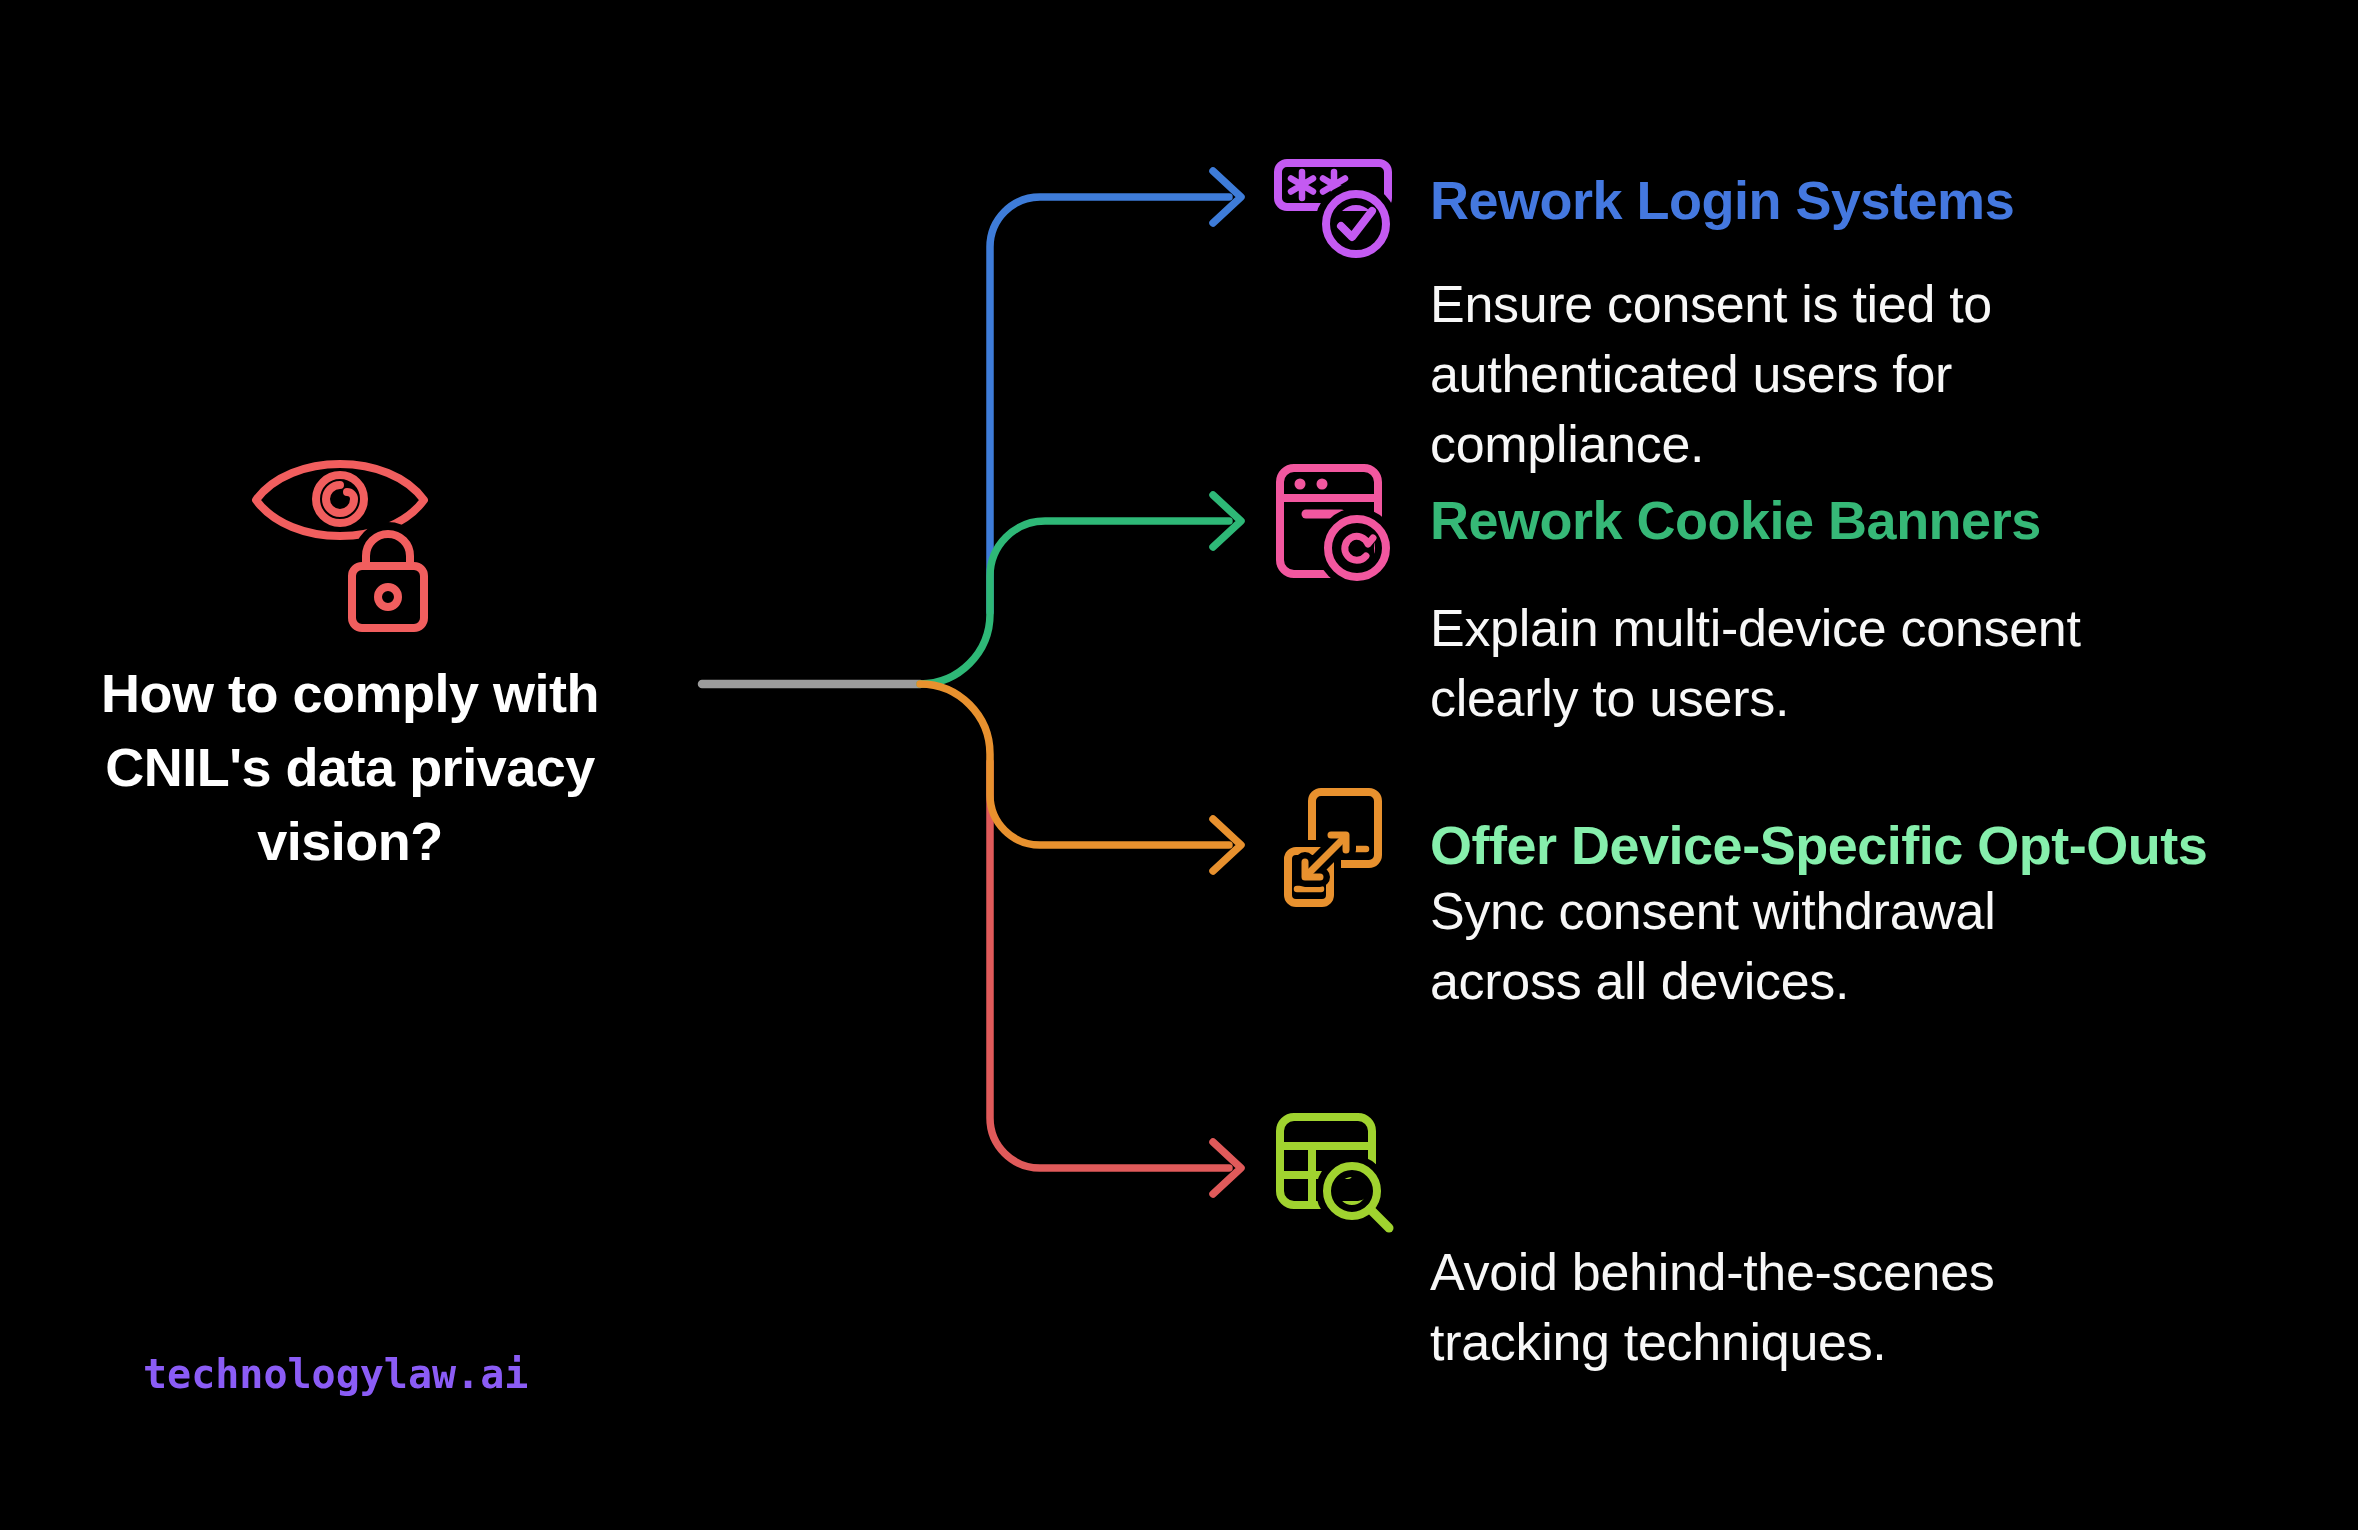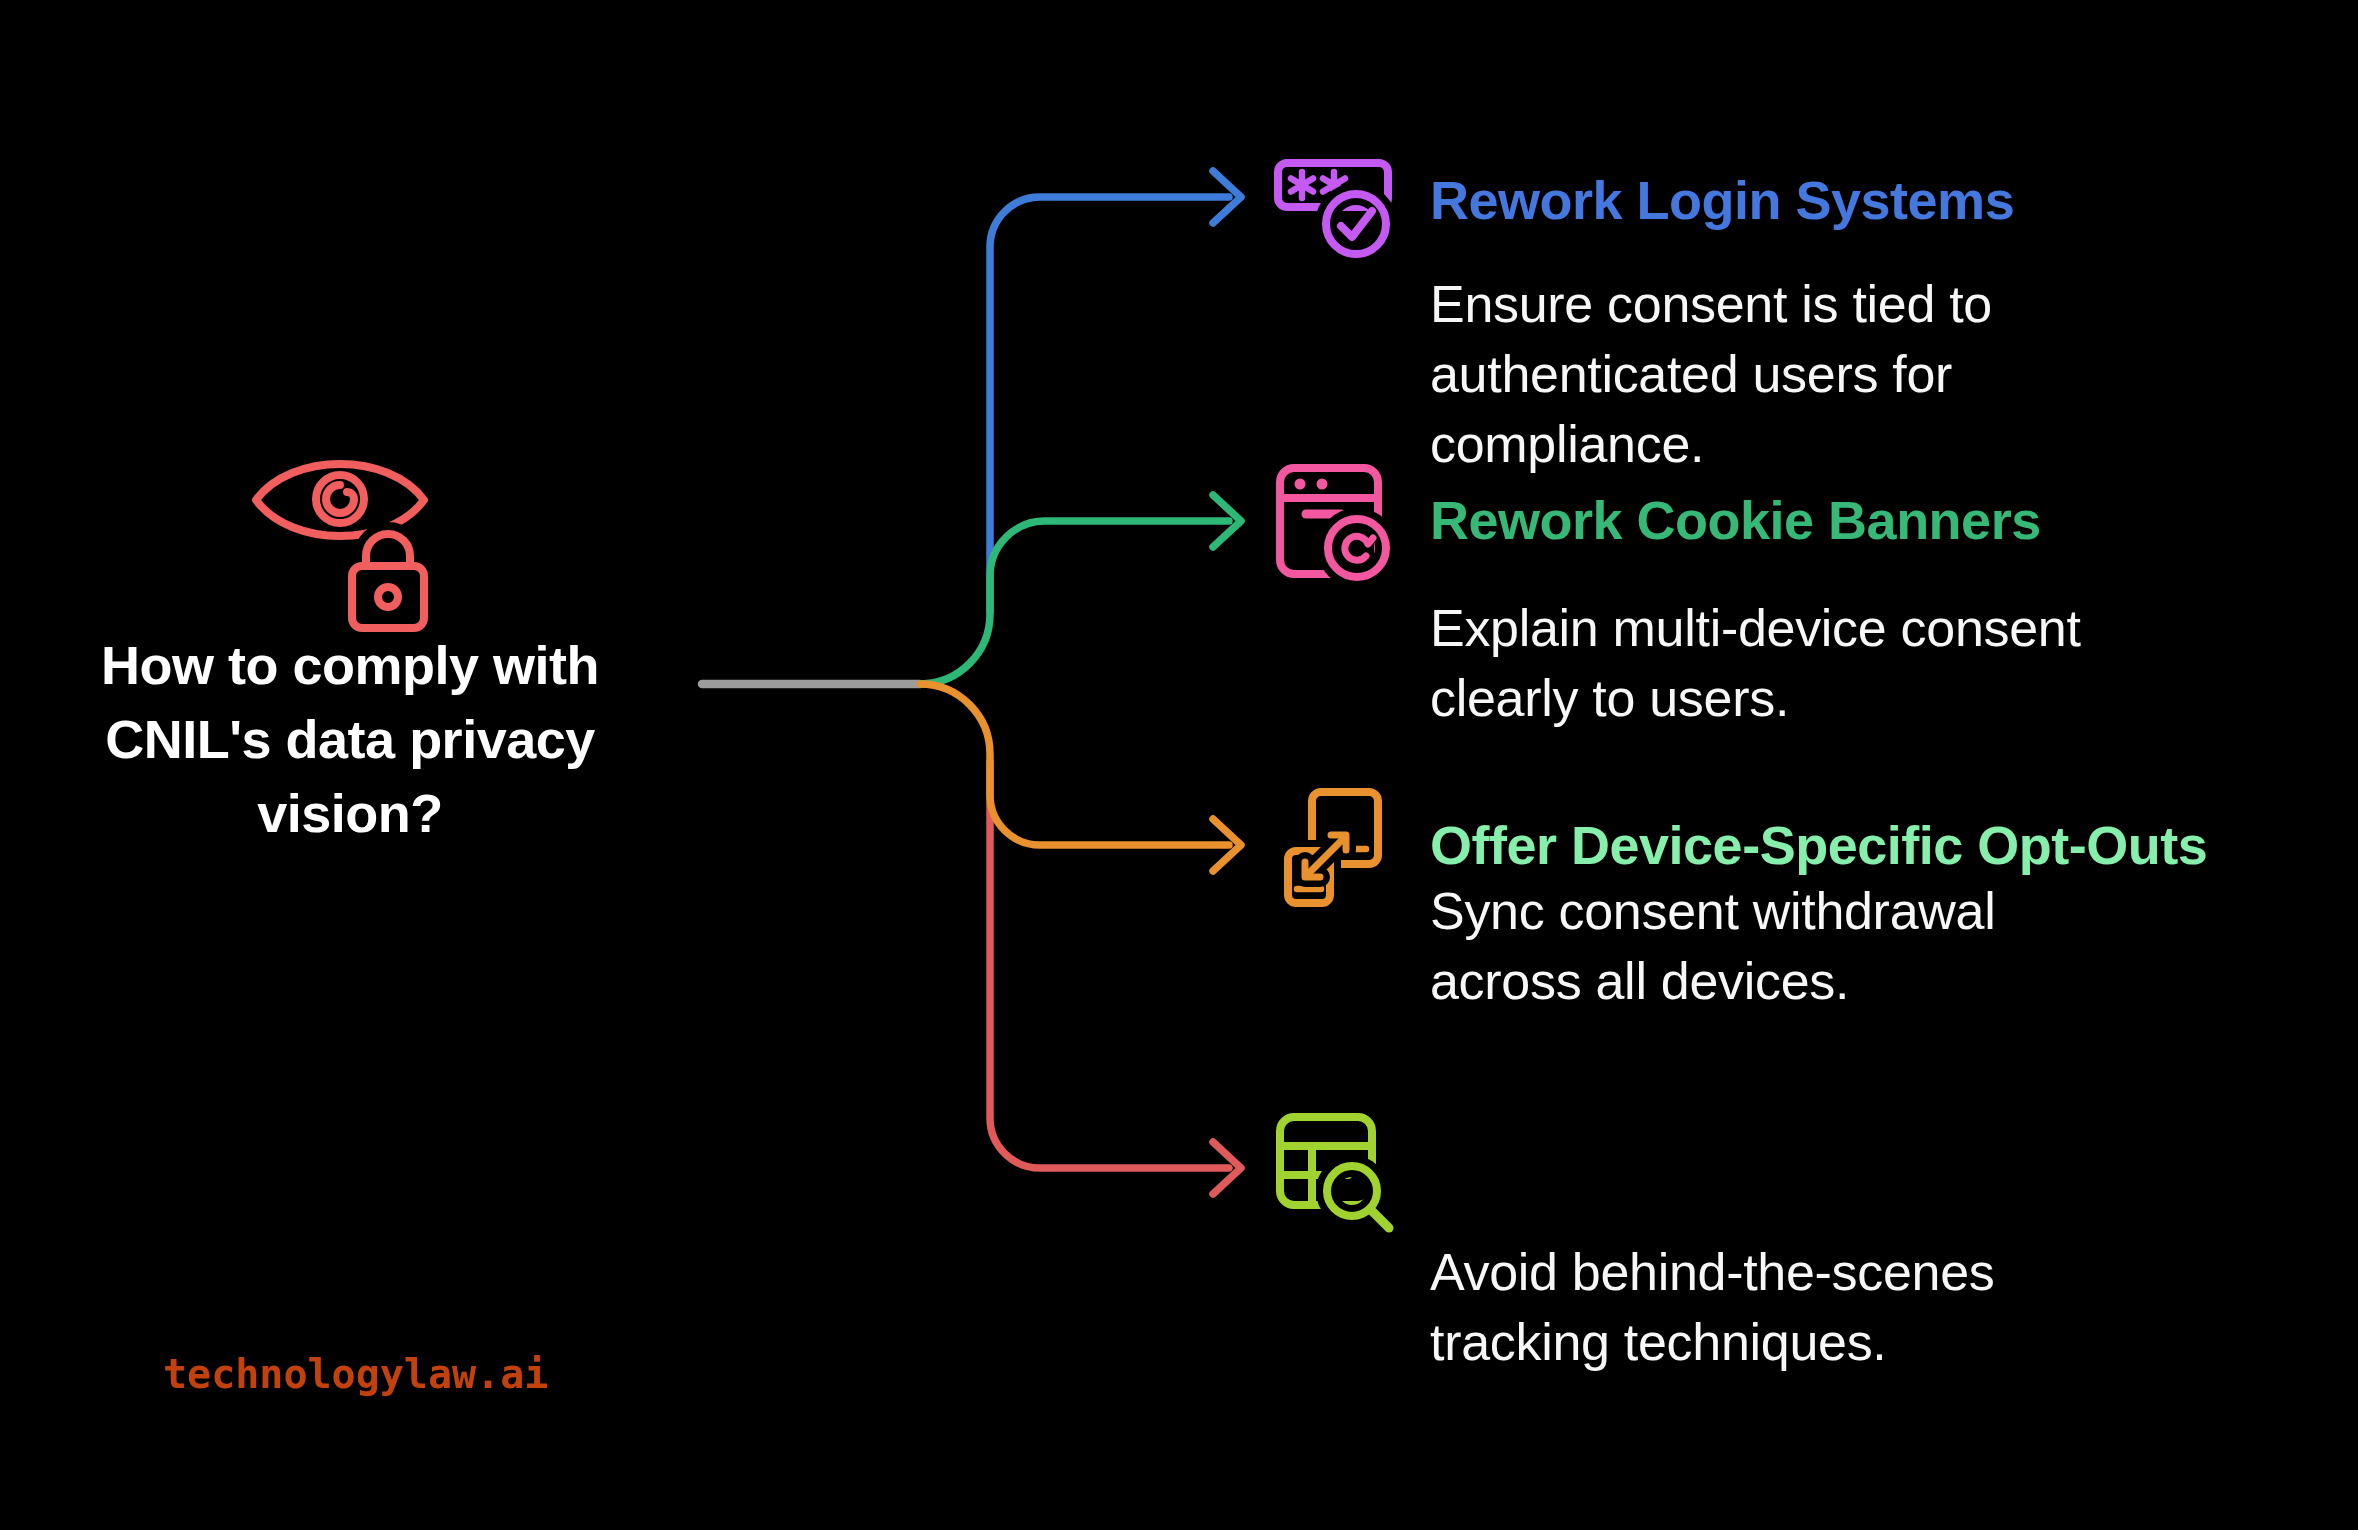--- a/index.html
+++ b/index.html
@@ -1,19 +1,19 @@
 <!DOCTYPE html>
 <html><head>
 <meta charset="utf-8">
 <style>
   html,body{margin:0;padding:0;background:#000;}
   .stage{position:relative;width:2358px;height:1530px;background:#000;overflow:hidden;
          font-family:"Liberation Sans",sans-serif;}
   .stage svg{position:absolute;left:0;top:0;}
-  .question{position:absolute;left:40px;top:628px;width:620px;text-align:center;
+  .question{position:absolute;left:40px;top:656px;width:620px;text-align:center;
             font-weight:700;font-size:54px;line-height:74px;letter-spacing:-0.5px;
             white-space:pre-line;}
   .b-title{position:absolute;left:1430px;width:900px;font-weight:700;font-size:54px;
            line-height:66px;letter-spacing:-0.5px;white-space:pre-line;}
   .b-desc{position:absolute;left:1430px;width:900px;font-weight:400;font-size:52px;
           line-height:70px;letter-spacing:-0.3px;white-space:pre-line;}
   .t0{top:167px}.t1{top:487px}.t2{top:812px}.t3{top:1137px}
   .d0{top:269px}.d1{top:593px}.d2{top:876px}.d3{top:1237px}
   .logo{position:absolute;left:143px;top:1350px;font-family:"DejaVu Sans Mono",monospace;
         font-weight:700;font-size:40px;line-height:48px;}
@@ -133,14 +133,14 @@
   <div class="b-desc d1" style="color: rgb(247, 247, 247);">Explain multi-device consent
 clearly to users.</div>
 
   <div class="b-title t2" style="color: #86efac;">Offer Device-Specific Opt-Outs</div>
   <div class="b-desc d2" style="color: rgb(247, 247, 247);">Sync consent withdrawal
 across all devices.</div>
 
   <div class="b-desc d3" style="color: rgb(247, 247, 247);">Avoid behind-the-scenes
 tracking techniques.</div>
 
-  <div class="logo" style="color: #c2410c; margin-left: 20px;">technologylaw.ai</div>
+  <div class="logo" style="color: #8b5cf6;">technologylaw.ai</div>
 </div>
 
 </body></html>

